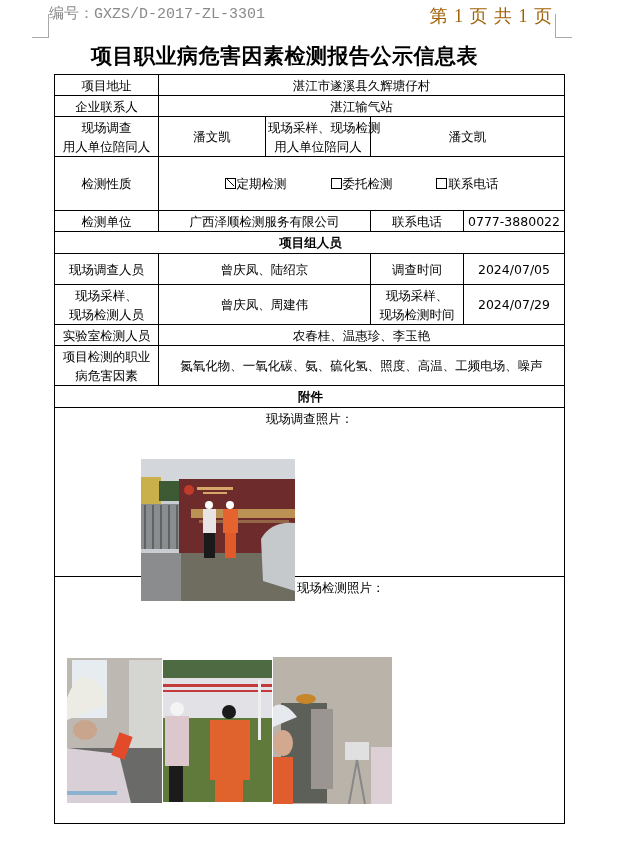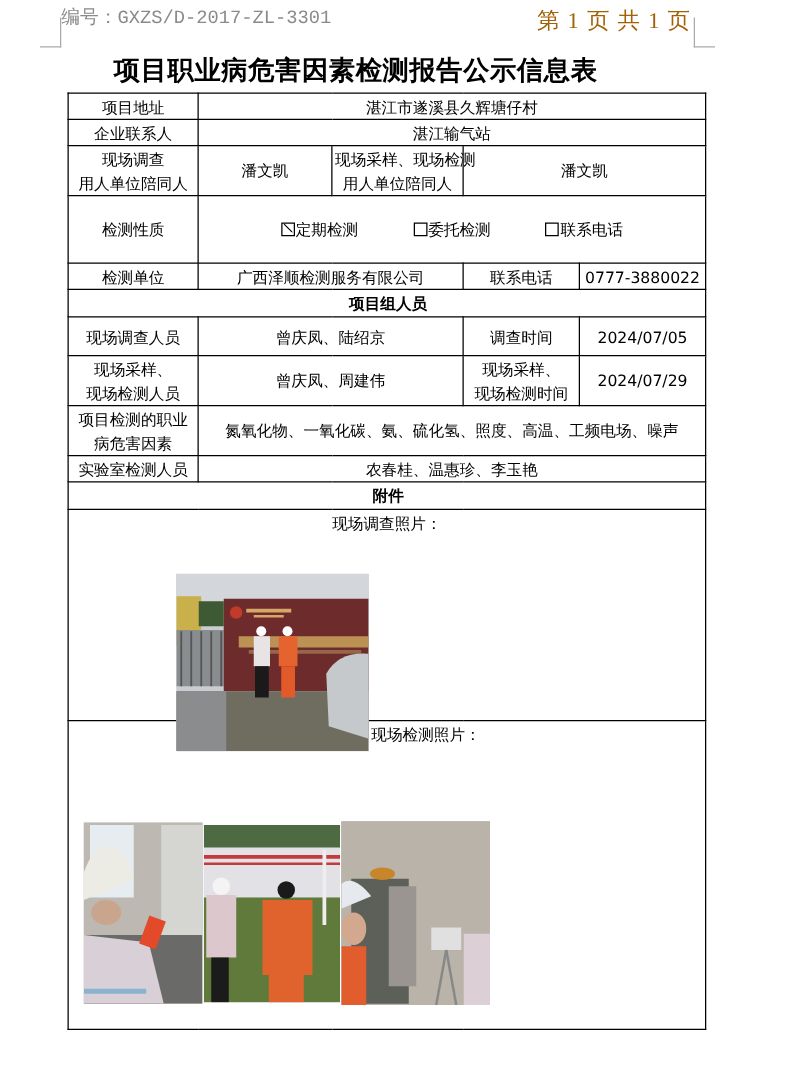--- a/index.html
+++ b/index.html
@@ -95,30 +95,30 @@
       <div>现场采样、</div>
       <div>现场检测人员</div>
     </td>
     <td colspan="2">曾庆凤、周建伟</td>
     <td>
       <div>现场采样、</div>
       <div>现场检测时间</div>
     </td>
     <td>2024/07/29</td>
   </tr>
+  <tr style="height:21px">
+    <td>实验室检测人员</td>
+    <td colspan="4">农春桂、温惠珍、李玉艳</td>
+  </tr>
   <tr style="height:40px">
     <td>
       <div>项目检测的职业</div>
       <div>病危害因素</div>
     </td>
     <td colspan="4">氮氧化物、一氧化碳、氨、硫化氢、照度、高温、工频电场、噪声</td>
-  </tr>
-  <tr style="height:21px">
-    <td>实验室检测人员</td>
-    <td colspan="4">农春桂、温惠珍、李玉艳</td>
   </tr>
   <tr>
     <td colspan="5" class="sec">附件</td>
   </tr>
   <tr style="height:169px">
     <td colspan="5" class="photo-cell">
       <span class="photo-label">现场调查照片：</span>
     </td>
   </tr>
   <tr style="height:247px">

